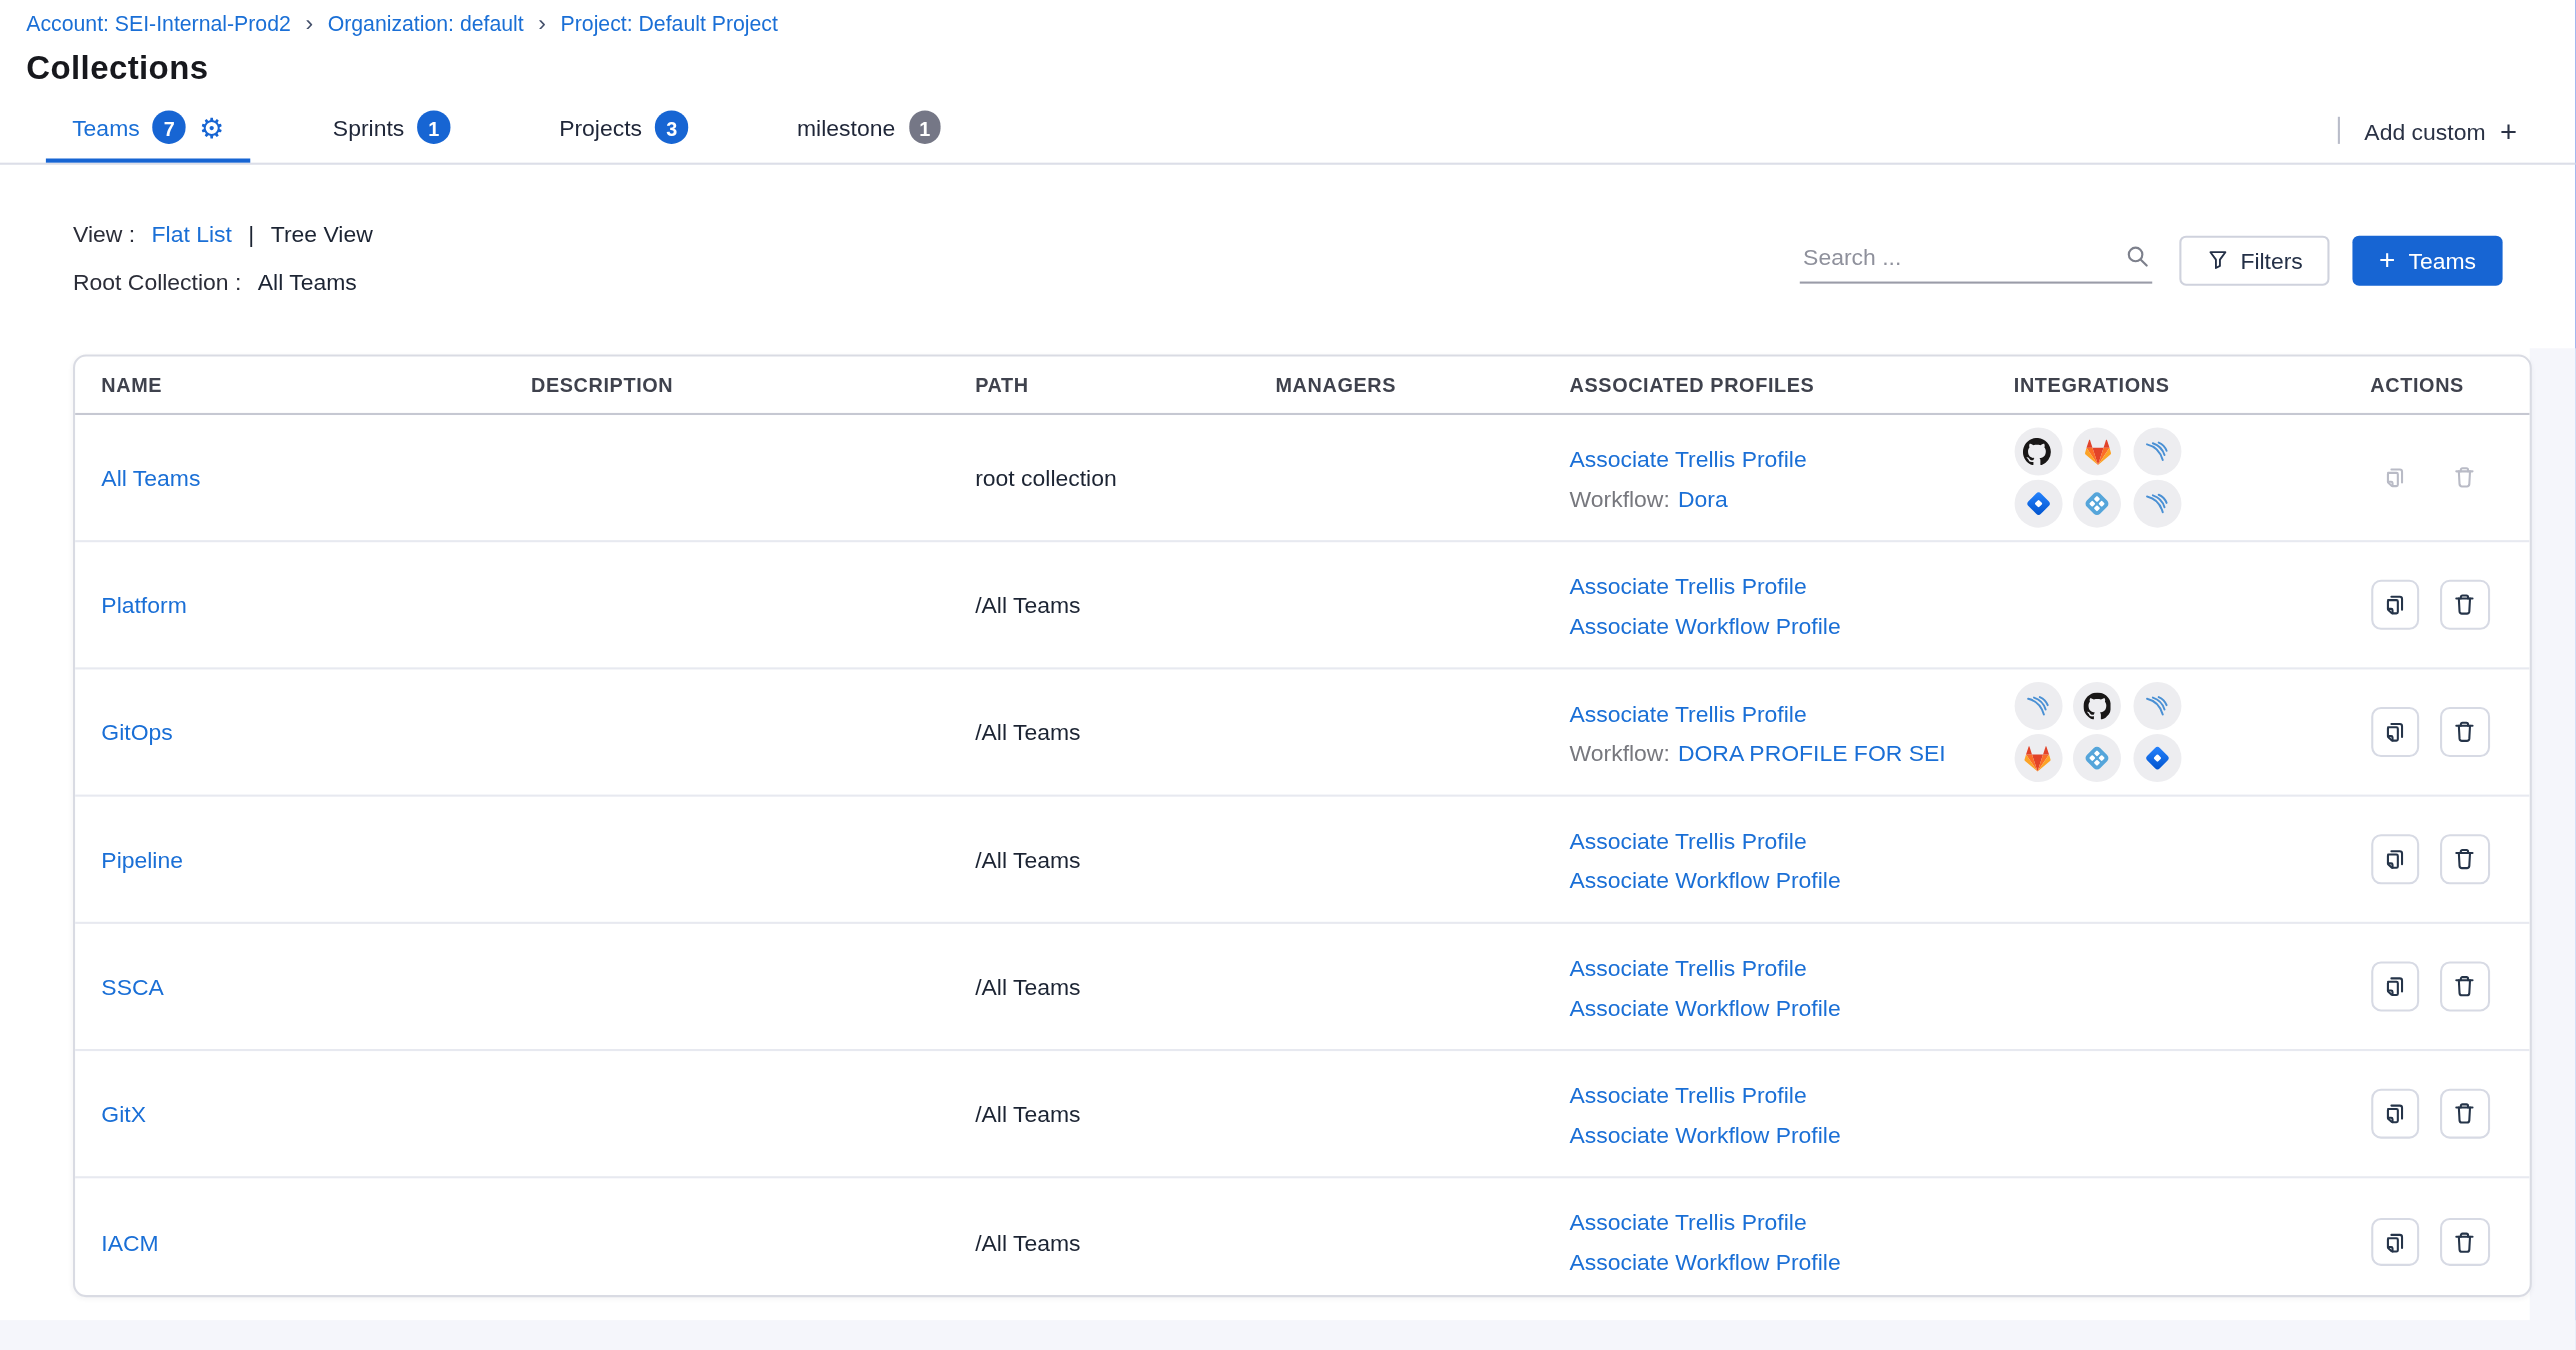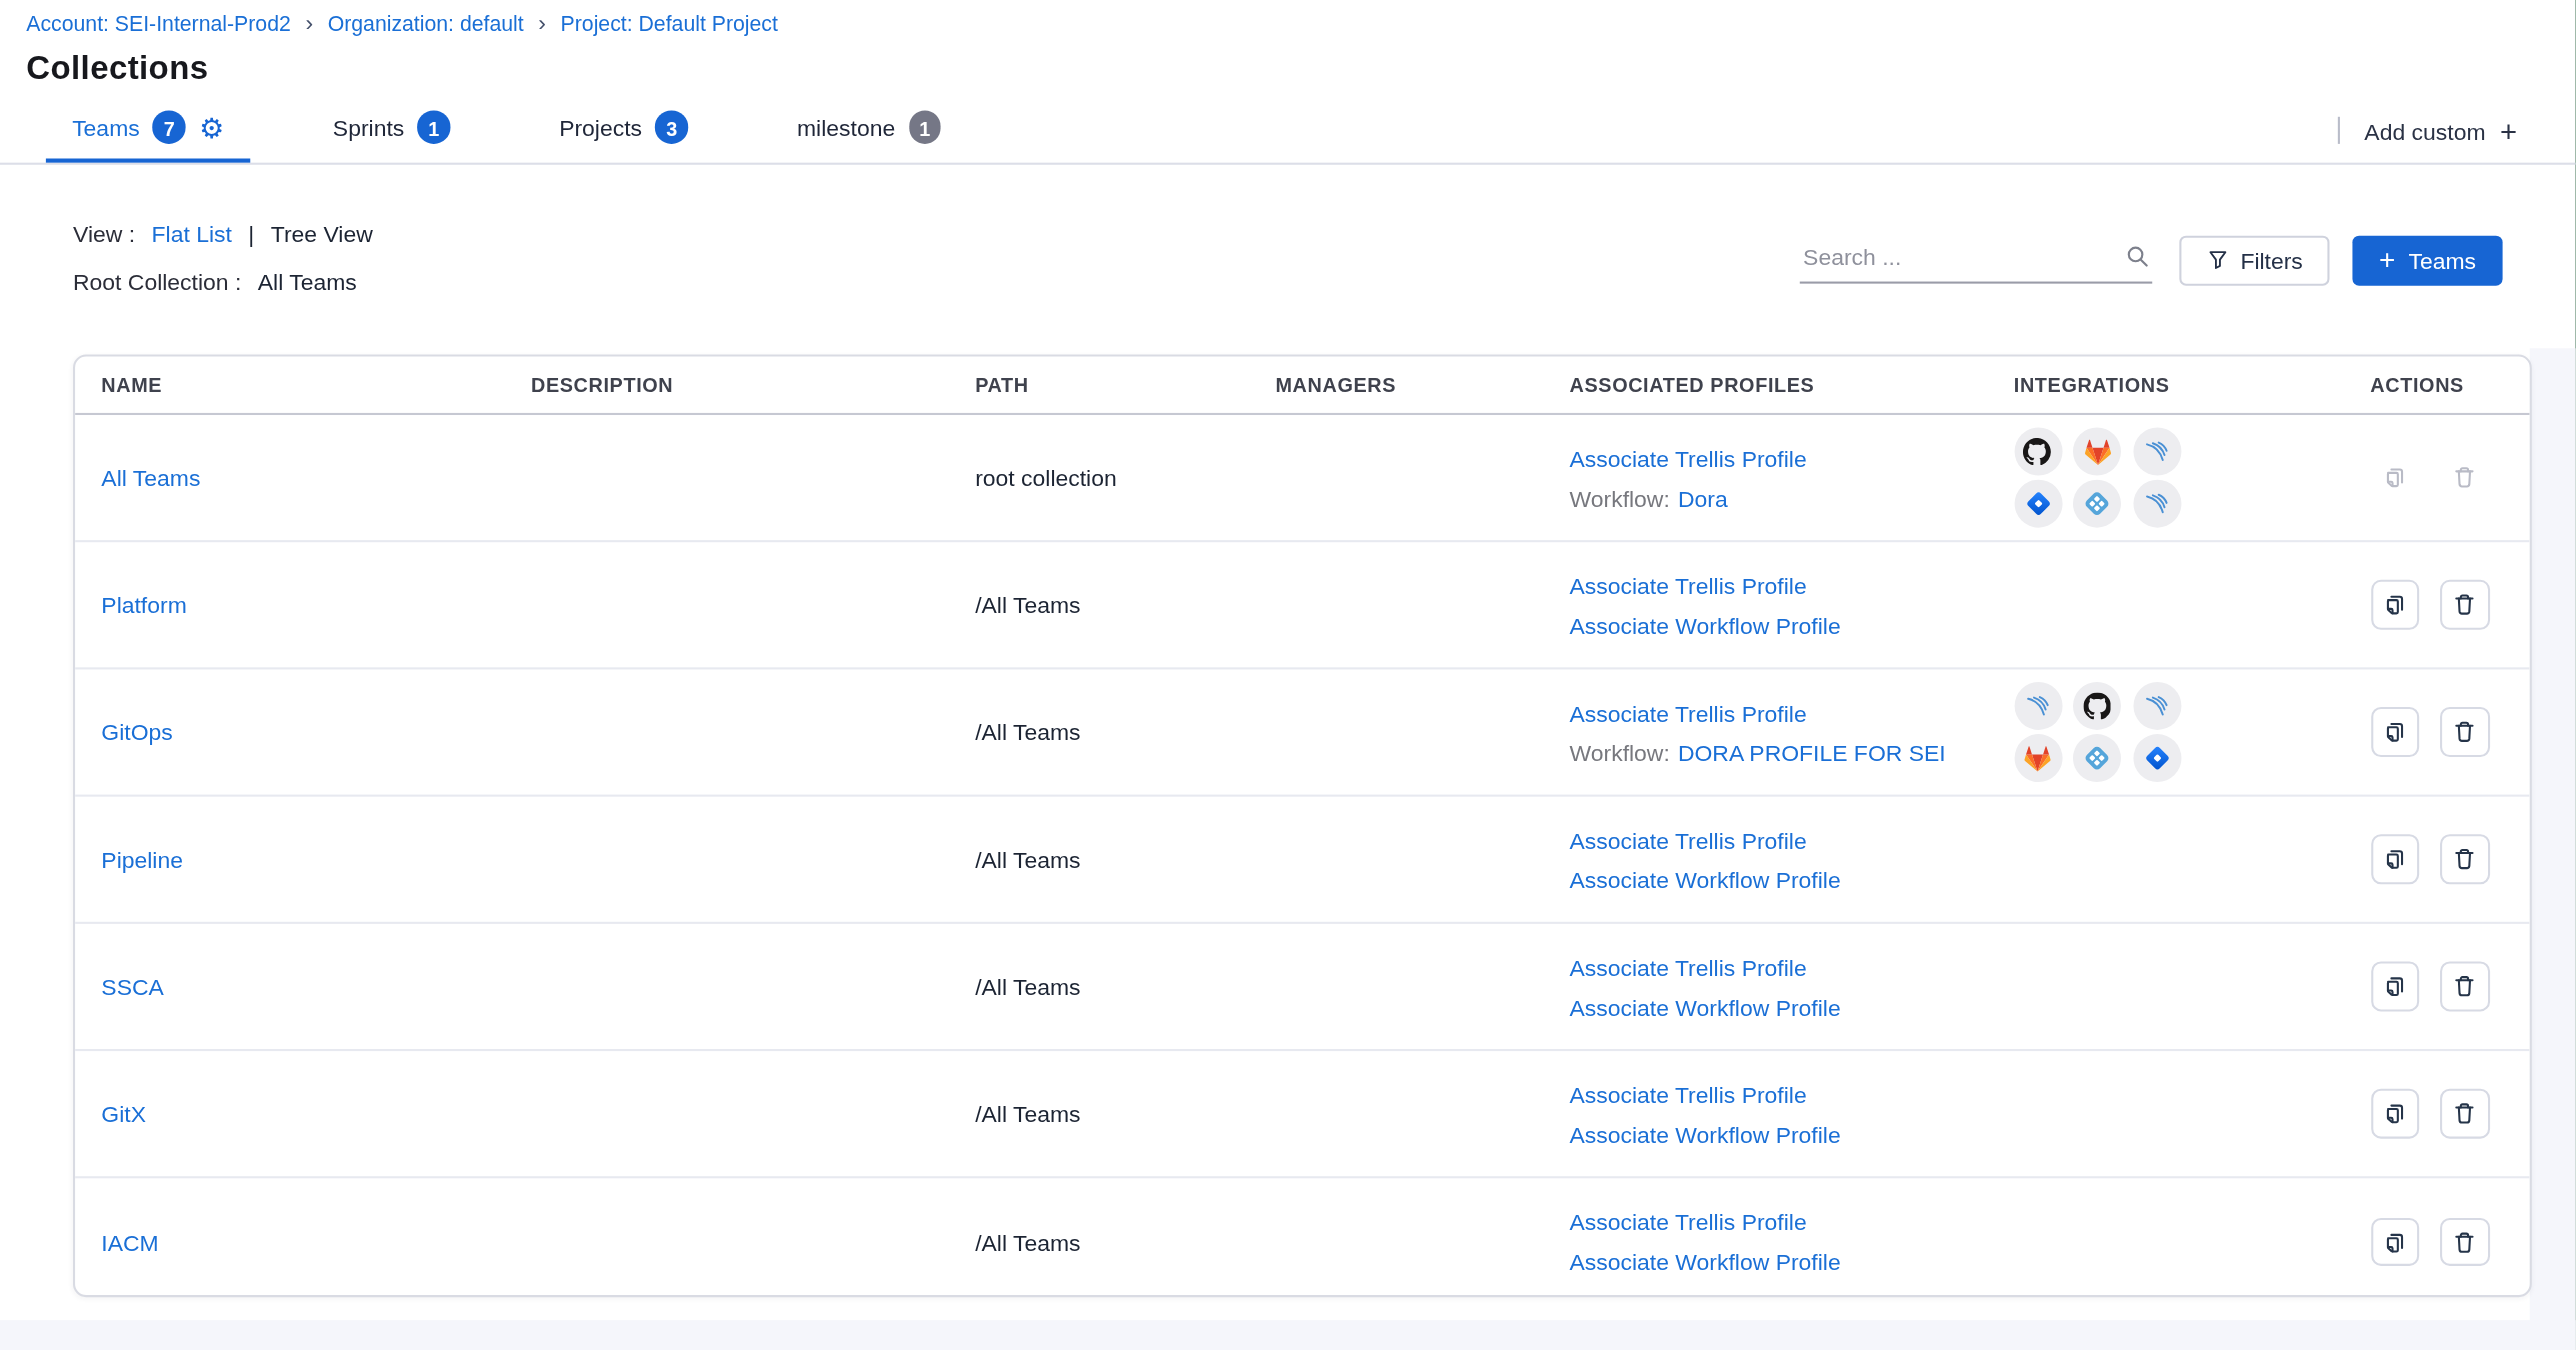--- a/index.html
+++ b/index.html
@@ -1,16 +1,16 @@
 <!DOCTYPE html>
 <html style="font-size:12.6px"><head>
 <meta charset="utf-8">
 <style>
   html,body{margin:0;padding:0;background:#fff;}
-  .viewport{width:2576px;height:1350px;overflow:hidden;position:relative;background:#14532d;}
+  .viewport{width:2576px;height:1350px;overflow:hidden;position:relative;background:#1d4ed8;}
   .stage{
     width:1235px;height:648px;position:relative;background:#fff;
     transform:scale(2.0855);transform-origin:0 0;
     font-family:"Liberation Sans","DejaVu Sans",sans-serif;
     --accent:#1765d3;--link:#1a6fd6;--badge-gray:#757786;
     color:#1c2433;
   }
   a{text-decoration:none;}
   .link{color:var(--link);cursor:pointer;}
   .lavender-right{position:absolute;left:1213px;right:0;top:167px;bottom:0;background:#f5f6fb;}

